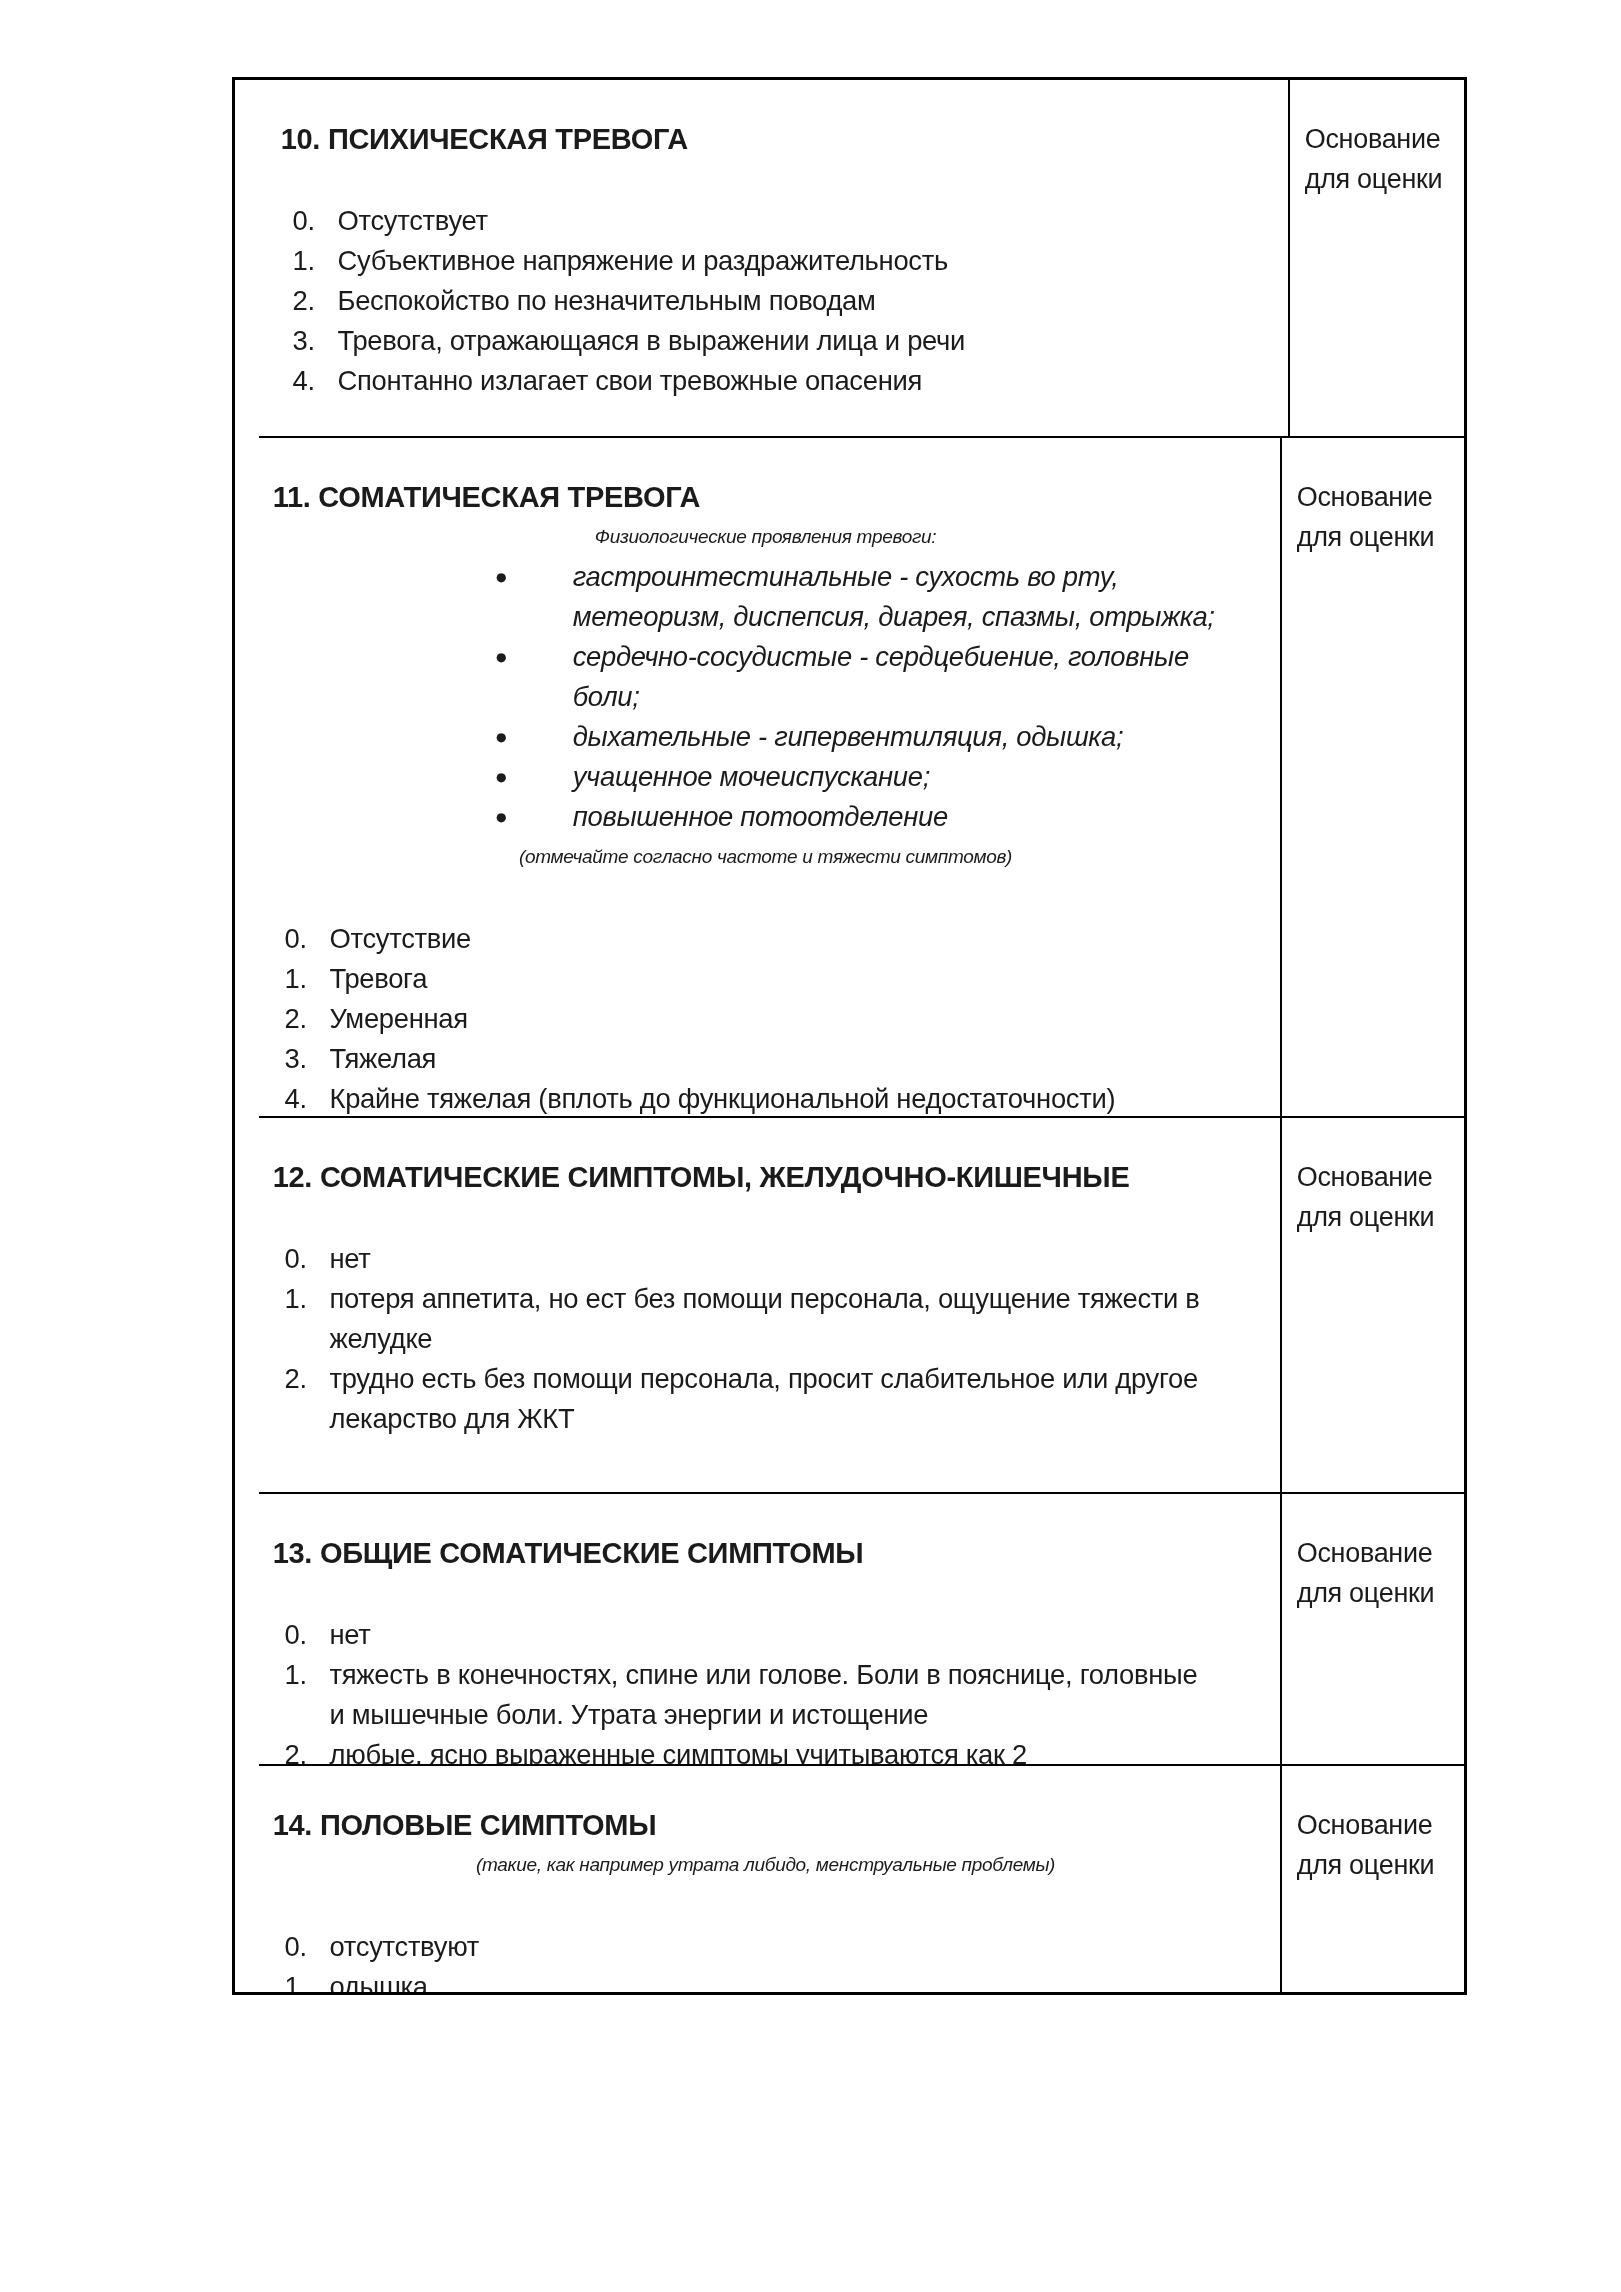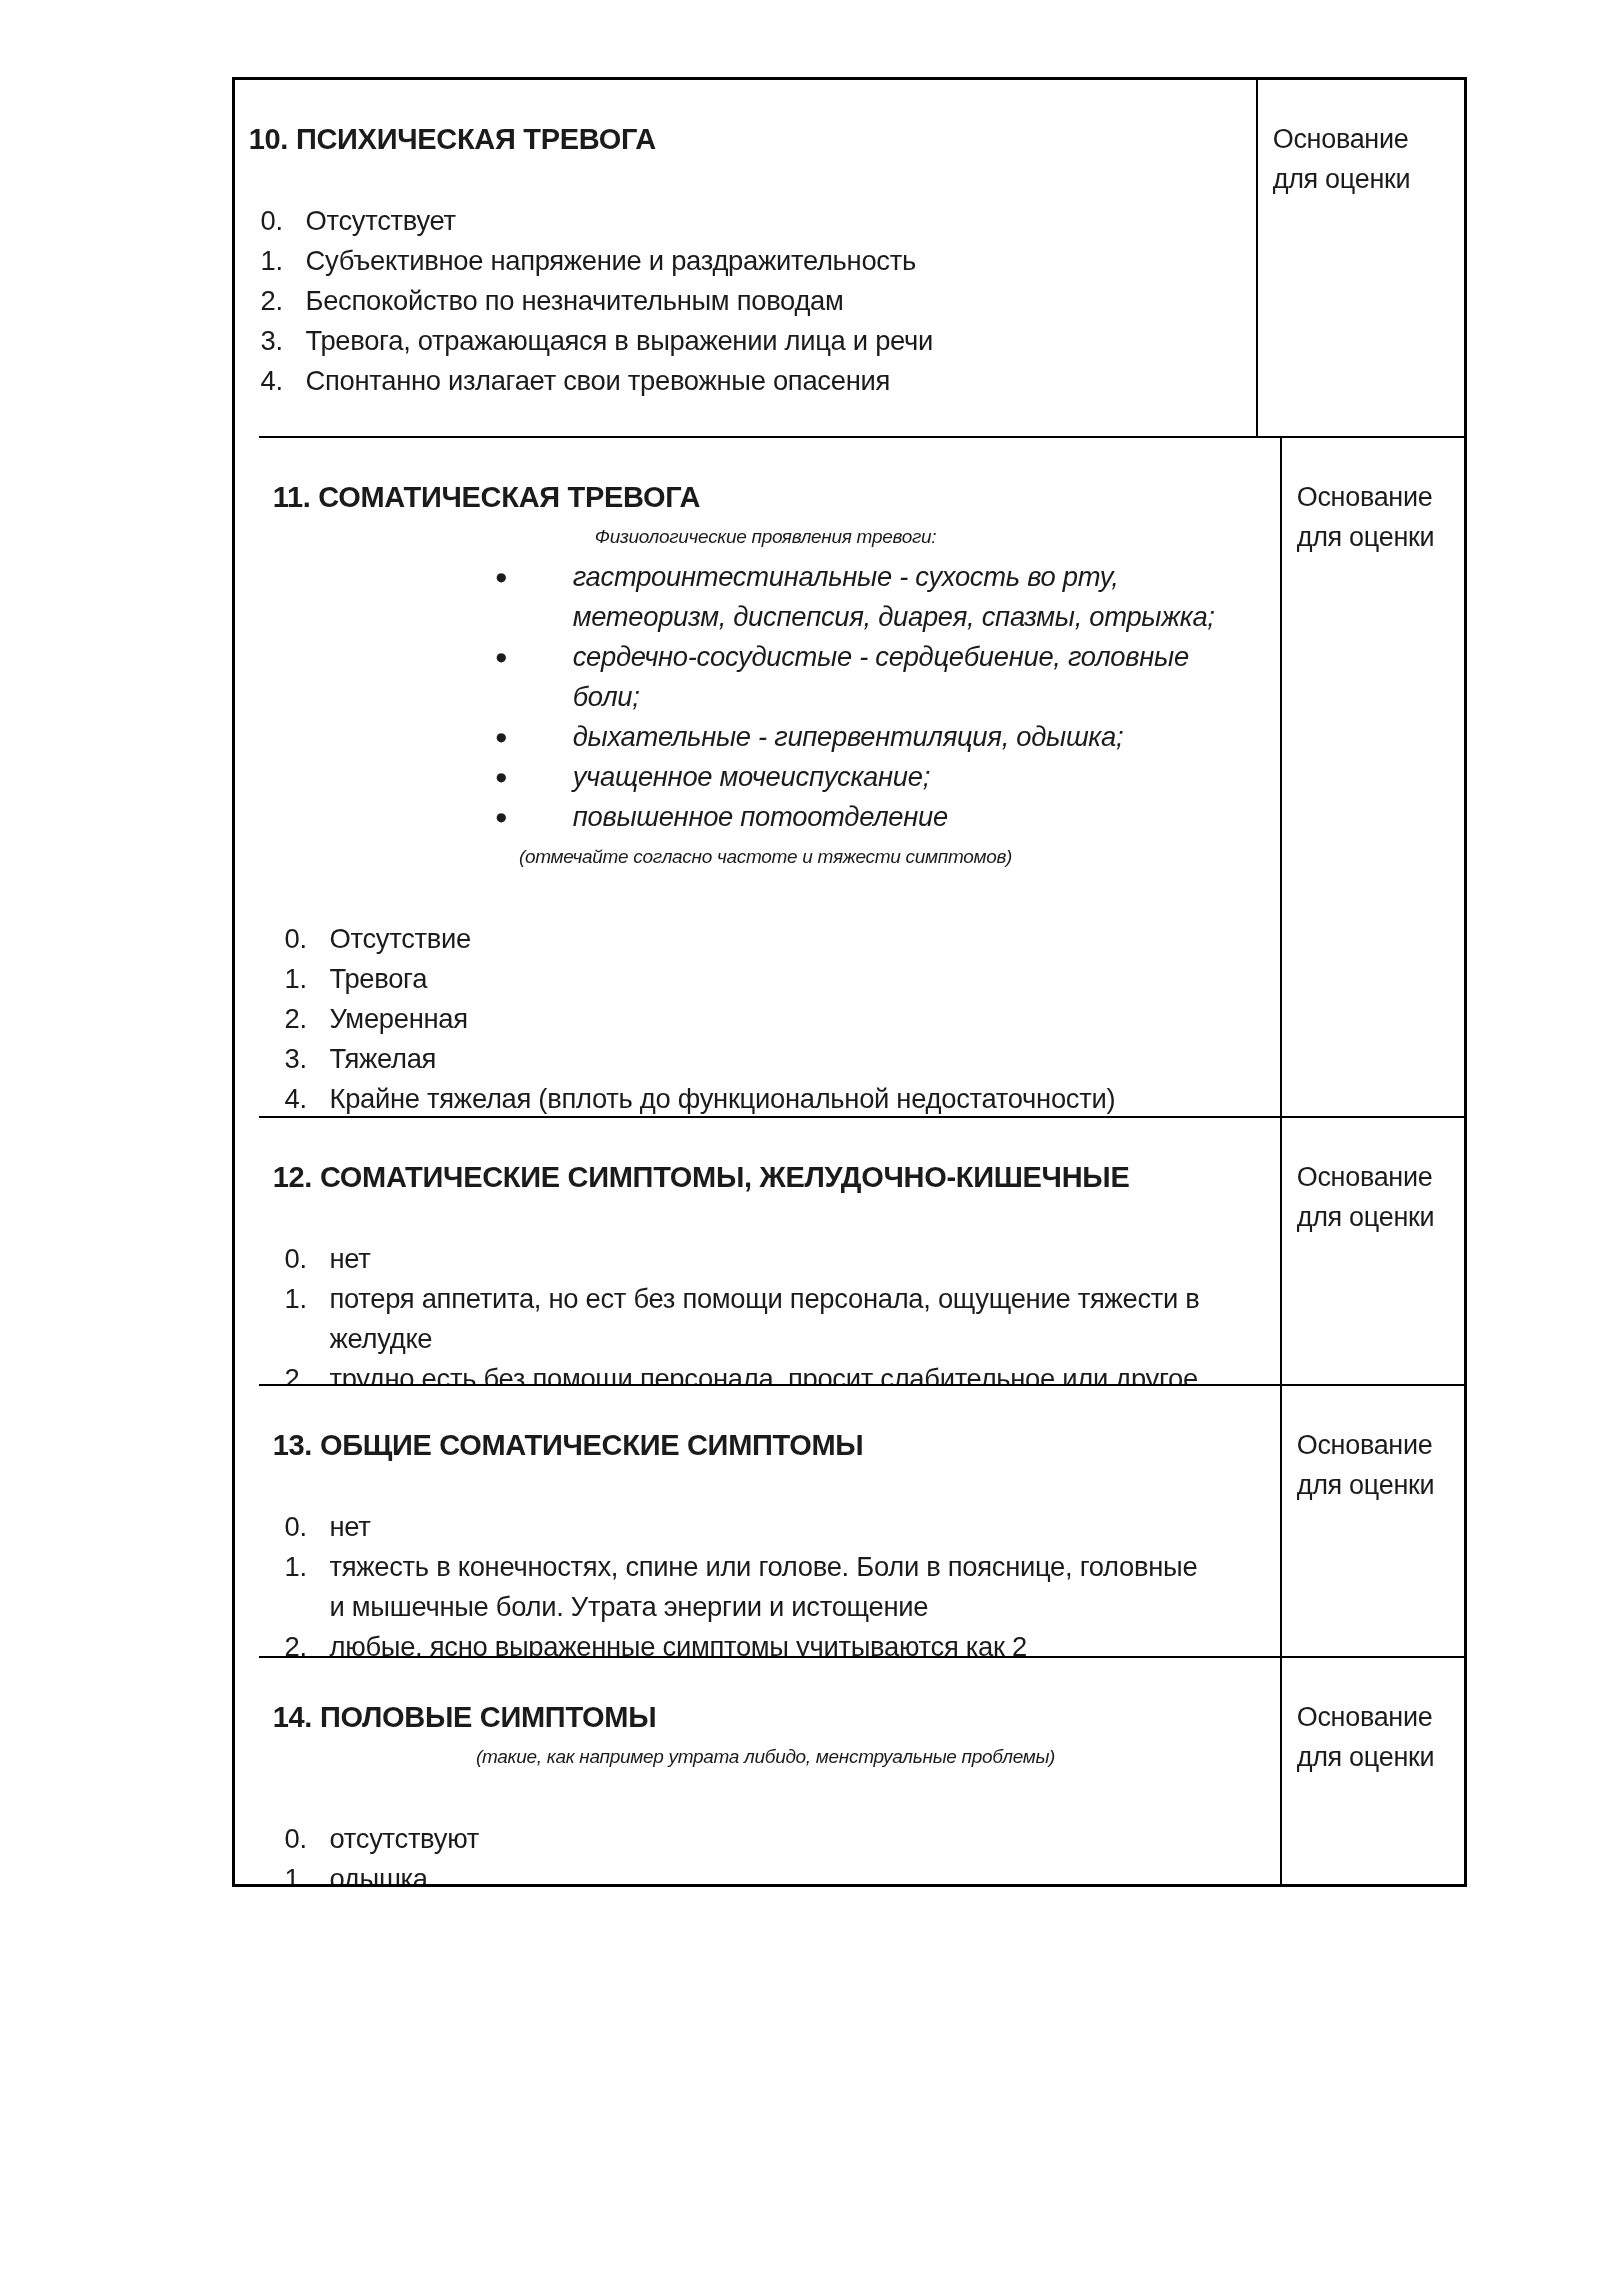--- a/index.html
+++ b/index.html
@@ -32,21 +32,21 @@
   .options { margin-top: 42px; }
   .option { display: flex; font-size: 27.4px; line-height: 40px; padding-left: 11.8px; }
   .option .onum { width: 45px; flex: 0 0 45px; }
   .option .otxt { max-width: 882px; }
 </style>
 </head>
 <body>
 
 <div class="doc-table">
   <div id="rows">
-      <div class="row" style="height: 356px;">
+      <div class="row" style="height: 356px; padding-left: 32px;">
     <div class="cell-main">
       <div class="sec-title-line"><span>10.</span> <span>ПСИХИЧЕСКАЯ ТРЕВОГА</span></div>
 
       <div class="options">
             <div class="option">
               <span class="onum">0.</span>
               <span class="otxt">Отсутствует</span>
             </div>
             <div class="option">
               <span class="onum">1.</span>
@@ -117,21 +117,21 @@
             <div class="option">
               <span class="onum">4.</span>
               <span class="otxt">Крайне тяжелая (вплоть до функциональной недостаточности)</span>
             </div>
           </div>
     </div>
     <div class="cell-basis">
       <div class="basis-label">Основание для оценки</div>
     </div>
   </div>
-      <div class="row" style="height: 268px;">
+      <div class="row" style="height: 376px;">
     <div class="cell-main">
       <div class="sec-title-line"><span>12.</span> <span>СОМАТИЧЕСКИЕ СИМПТОМЫ, ЖЕЛУДОЧНО-КИШЕЧНЫЕ</span></div>
 
       <div class="options">
             <div class="option">
               <span class="onum">0.</span>
               <span class="otxt">нет</span>
             </div>
             <div class="option">
               <span class="onum">1.</span>

